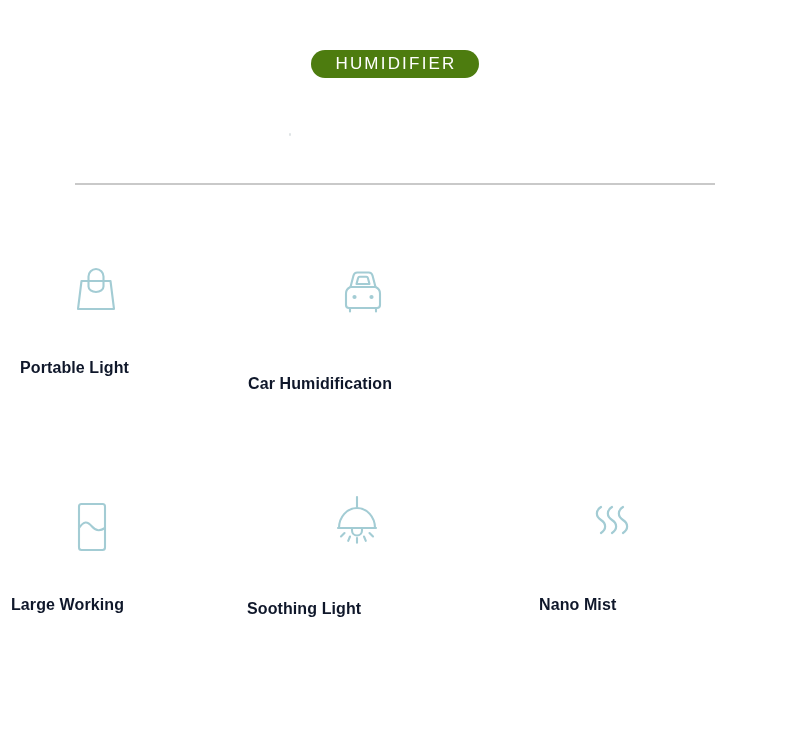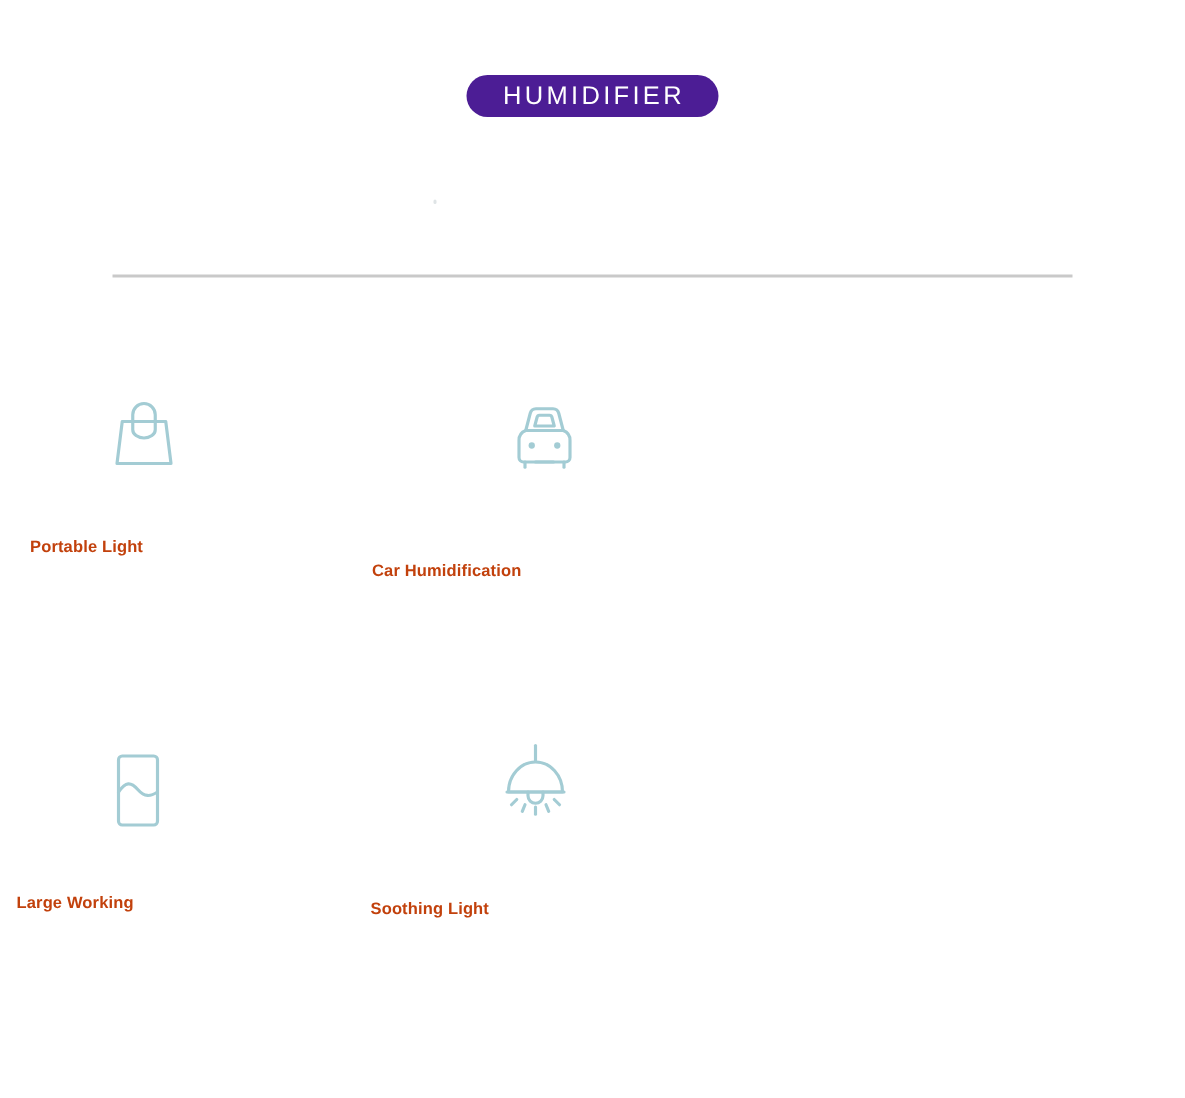--- a/index.html
+++ b/index.html
@@ -19,21 +19,21 @@
   
   .badge-wrap {
     position: absolute;
     top: 50px;
     left: 0;
     width: 790px;
     display: flex;
     justify-content: center;
   }
   .badge {
-    background: #4c1d95;
+    background: #4d7c0f;
     color: #ffffff;
     font-size: 17px;
     letter-spacing: 2.2px;
     line-height: 28px;
     height: 28px;
     padding: 0 22px 0 24px;
     border-radius: 16px;
     white-space: nowrap;
     font-weight: 400;
   }
@@ -79,23 +79,23 @@
     display: flex;
     align-items: flex-end;
     justify-content: center;
   }
   .icon-box svg {
     display: block;
     overflow: visible;
   }
   .feat-label {
     margin-top: 0;
-    font-size: 11px;
+    font-size: 16px;
     font-weight: 700;
-    color: #c2410c;
+    color: #0f172a;
     white-space: nowrap;
     letter-spacing: 0.1px;
   }
 
   
   .r1c1 { left: 41px;  top: 10px; width: 110px; }
   .r1c1 .feat-label { margin-top: 40px; margin-left: -21px; }
   .r1c2 { left: 308px; top: 10px; width: 110px; }
   .r1c2 .feat-label { margin-top: 56px; margin-left: -60px; }
   .r1c3 { left: 567px; top: 10px; width: 110px; }
@@ -176,16 +176,26 @@
           <path d="M15.5 37 l-3.5 3.5"></path>
           <path d="M21 40.5 l-1.8 4.4"></path>
           <path d="M28 42 v4.8"></path>
           <path d="M35 40.5 l1.8 4.4"></path>
           <path d="M40.5 37 l3.5 3.5"></path>
         </svg>
       </div>
       <div class="feat-label">Soothing Light</div>
     </div>
 
+    <div class="cell r2c3">
+      <div class="icon-box">
+        <svg width="52" height="52" viewBox="0 0 52 52" fill="none" stroke="#a3ccd4" stroke-width="2.2" stroke-linecap="round" stroke-linejoin="round">
+          <path d="M14 5 c-5.5 3.6 -5.5 9.4 0 13 c5.5 3.6 5.5 9.4 0 13"></path>
+          <path d="M25 5 c-5.5 3.6 -5.5 9.4 0 13 c5.5 3.6 5.5 9.4 0 13"></path>
+          <path d="M36 5 c-5.5 3.6 -5.5 9.4 0 13 c5.5 3.6 5.5 9.4 0 13"></path>
+        </svg>
+      </div>
+      <div class="feat-label">Nano Mist</div>
+    </div>
 
   </div>
 
 </div>
 
 </body></html>

